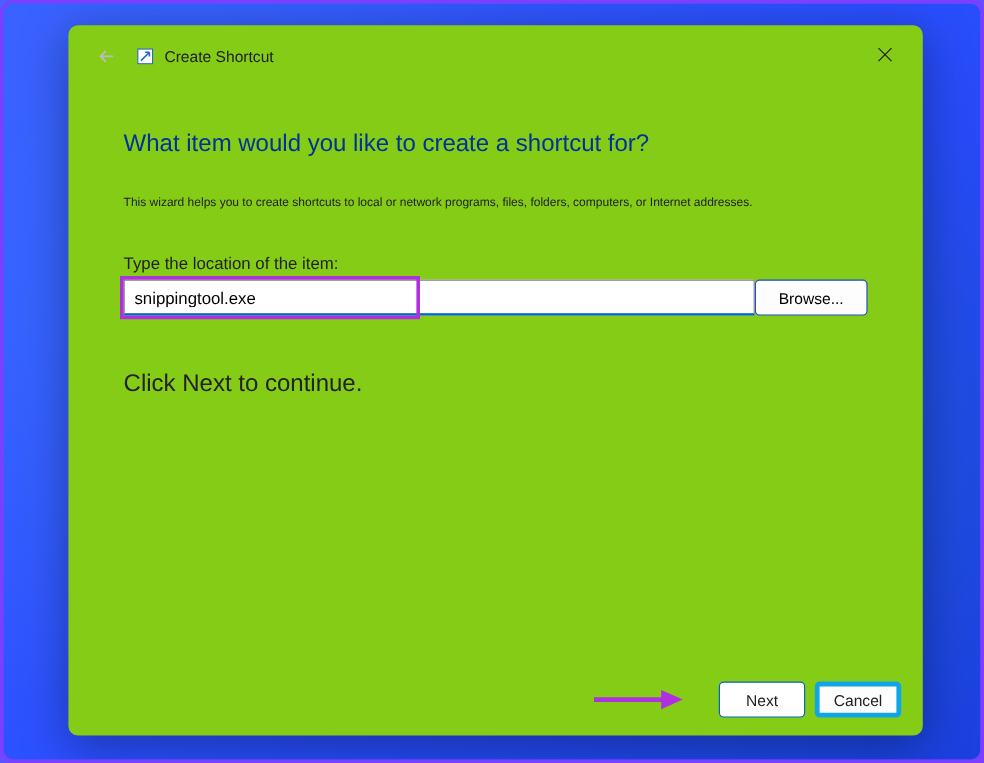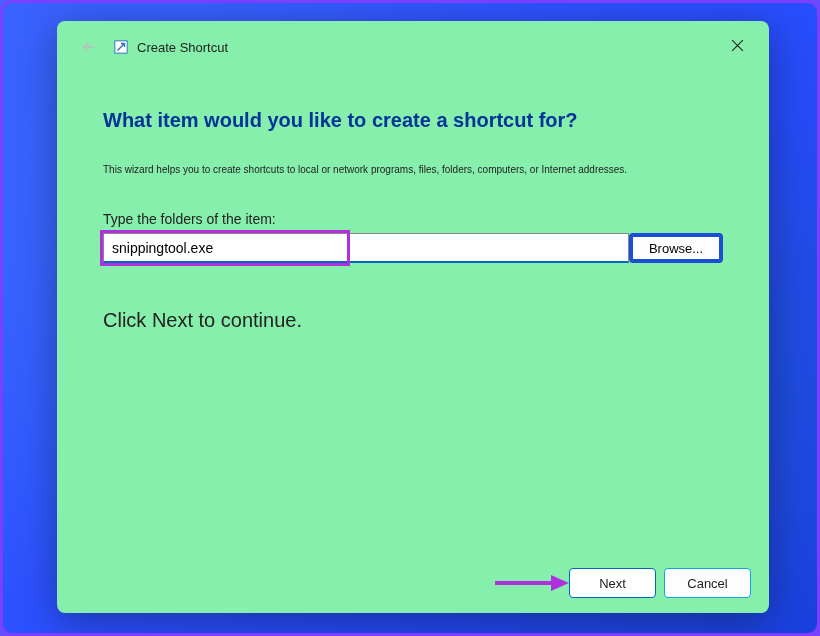--- a/index.html
+++ b/index.html
@@ -20,21 +20,21 @@
         radial-gradient(circle at 80% 60%, rgba(30, 90, 200, 0.6) 0%, transparent 40%),
         radial-gradient(circle at 20% 40%, rgba(60, 120, 255, 0.5) 0%, transparent 50%),
         linear-gradient(135deg, #3a5fff 0%, #2a4fff 50%, #1a3fdf 100%);
     }
     .dialog {
       position: absolute;
       top: 18px;
       left: 54px;
       width: 712px;
       height: 592px;
-      background: #86efac;
+      background: #84cc16;
       border-radius: 8px;
       box-shadow: 0 8px 40px rgba(0,0,0,0.35);
       display: flex;
       flex-direction: column;
     }
     .dialog-header {
       height: 52px;
       display: flex;
       align-items: center;
       padding: 0 8px 0 18px;
@@ -75,21 +75,21 @@
     }
     .dialog-body {
       padding: 8px 46px 0 46px;
       flex: 1;
     }
     .heading {
       font-size: 20px;
       color: #003399;
       margin-top: 28px;
       margin-bottom: 30px;
-      font-weight: 700;
+      font-weight: 400;
     }
     .desc {
       font-size: 10px;
       color: #222;
       line-height: 1.5;
       margin-bottom: 34px;
     }
     .label {
       font-size: 14px;
       color: #222;
@@ -121,21 +121,21 @@
       top: -3px;
       left: -3px;
       width: 250px;
       height: 36px;
       border: 3px solid #b030e0;
       pointer-events: none;
     }
     .browse-btn {
       width: 94px;
       height: 30px;
-      border: 4px solid #1d4ed8;
+      border: 1px solid #1d4ed8;
       background: #fdfdfd;
       border-radius: 4px;
       font-size: 13px;
       cursor: pointer;
       font-family: inherit;
     }
     .continue-text {
       font-size: 20px;
       color: #222;
     }
@@ -150,34 +150,34 @@
     }
     .arrow-annotation {
       position: absolute;
       left: 434px;
       top: 18px;
       display: flex;
       align-items: center;
       pointer-events: none;
     }
     .next-btn, .cancel-btn {
-      width: 87px;
+      width: 72px;
       height: 30px;
       border-radius: 4px;
       font-size: 13px;
       cursor: pointer;
       font-family: inherit;
     }
     .next-btn {
       border: 1px solid #0067c0;
       background: #fff;
       color: #222;
     }
     .cancel-btn {
-      border: 1px solid #0ea5e9;
+      border: 4px solid #0ea5e9;
       background: #fdfdfd;
       color: #222;
     }
   </style>
 </head>
 <body>
 
 <div class="bg-swirl"></div>
 
 <div class="dialog">
@@ -197,21 +197,21 @@
     <div class="close-btn">
       <svg width="13" height="13" viewBox="0 0 12 12" stroke="currentColor" stroke-width="1">
         <path d="M1 1 L11 11 M11 1 L1 11"></path>
       </svg>
     </div>
   </div>
 
   <div class="dialog-body">
     <h1 class="heading">What item would you like to create a shortcut for?</h1>
     <p class="desc">This wizard helps you to create shortcuts to local or network programs, files, folders, computers, or Internet addresses.</p>
-    <p class="label">Type the folders of the item:</p>
+    <p class="label">Type the location of the item:</p>
     <div class="input-row">
       <div class="input-wrap">
         <input class="location-input" type="text" value="snippingtool.exe" style="">
         <div class="highlight-box"></div>
       </div>
       <button class="browse-btn">Browse...</button>
     </div>
     <p class="continue-text">Click Next to continue.</p>
   </div>
 

